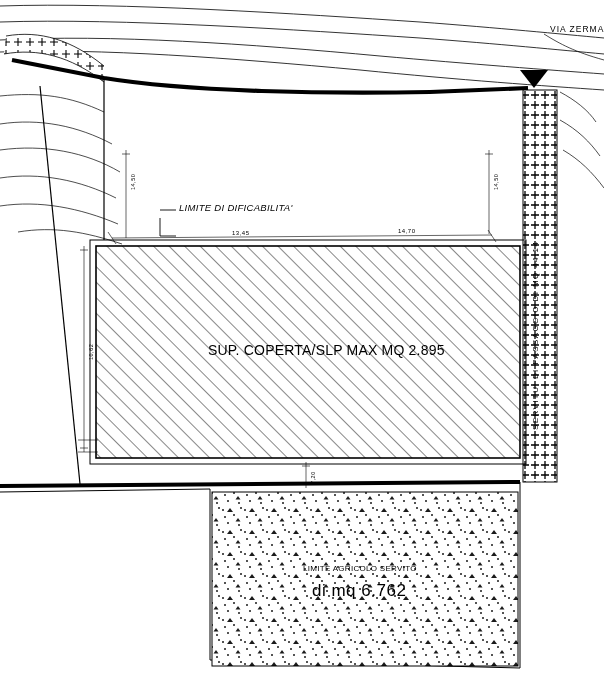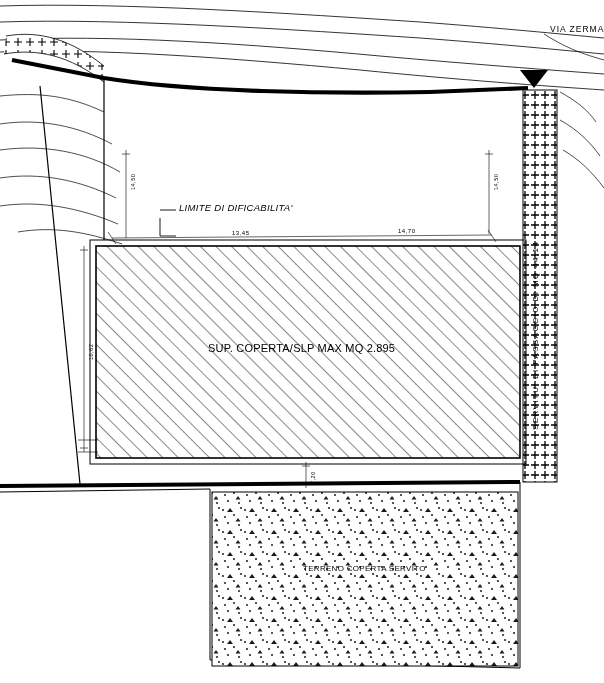--- a/index.html
+++ b/index.html
@@ -25,21 +25,21 @@
   .lbl {
     position: absolute;
     color: #000;
     white-space: nowrap;
   }
   .lbl-limite {
     font-size: 9.5px;
     letter-spacing: 0.3px;
   }
   .lbl-sup {
-    font-size: 11px;
+    font-size: 14px;
     letter-spacing: 0.2px;
   }
   .lbl-terr {
     font-size: 8px;
     letter-spacing: 0.3px;
   }
   .lbl-mq {
     font-size: 17px;
     letter-spacing: 0.5px;
   }
@@ -181,22 +181,23 @@
       <path d="M160 210 L 176 210"></path>
     </g>
   </svg>
 
   <div class="lbl lbl-via" style="left:550px; top:24px;">VIA ZERMAN</div>
 
   <div class="lbl lbl-limite" style="left:179px; top:202px;font-style:italic;">LIMITE DI DIFICABILITA'</div>
 
   <div class="lbl lbl-sup" style="left:208px; top:342px;">SUP. COPERTA/SLP MAX MQ 2.895</div>
 
-  <div class="lbl lbl-terr" style="left:303px; top:564px;">TERRENO COPERTA SERVITO</div>
-
+  <div class="lbl lbl-terr" style="left:303px; top:564px;">LIMITE AGRICOLO SERVITO</div>
+
+  <div class="lbl lbl-mq" style="left:312px; top:581px;">di mq 6.762</div>
 
   <div class="lbl lbl-servitu" style="left:531px; top:430px;">SERVITU' DI PASSAGGIO DI MQ 44.14</div>
 
   <div class="lbl lbl-dimtop" style="left:232px; top:230px;">13,45</div>
 
   <div class="lbl lbl-dimtop" style="left:398px; top:228px;">14,70</div>
 
   <div class="lbl lbl-dimv" style="left:88px; top:360px;">10,62</div>
 
   <div class="lbl lbl-dimv" style="left:130px; top:190px;">14,50</div>

